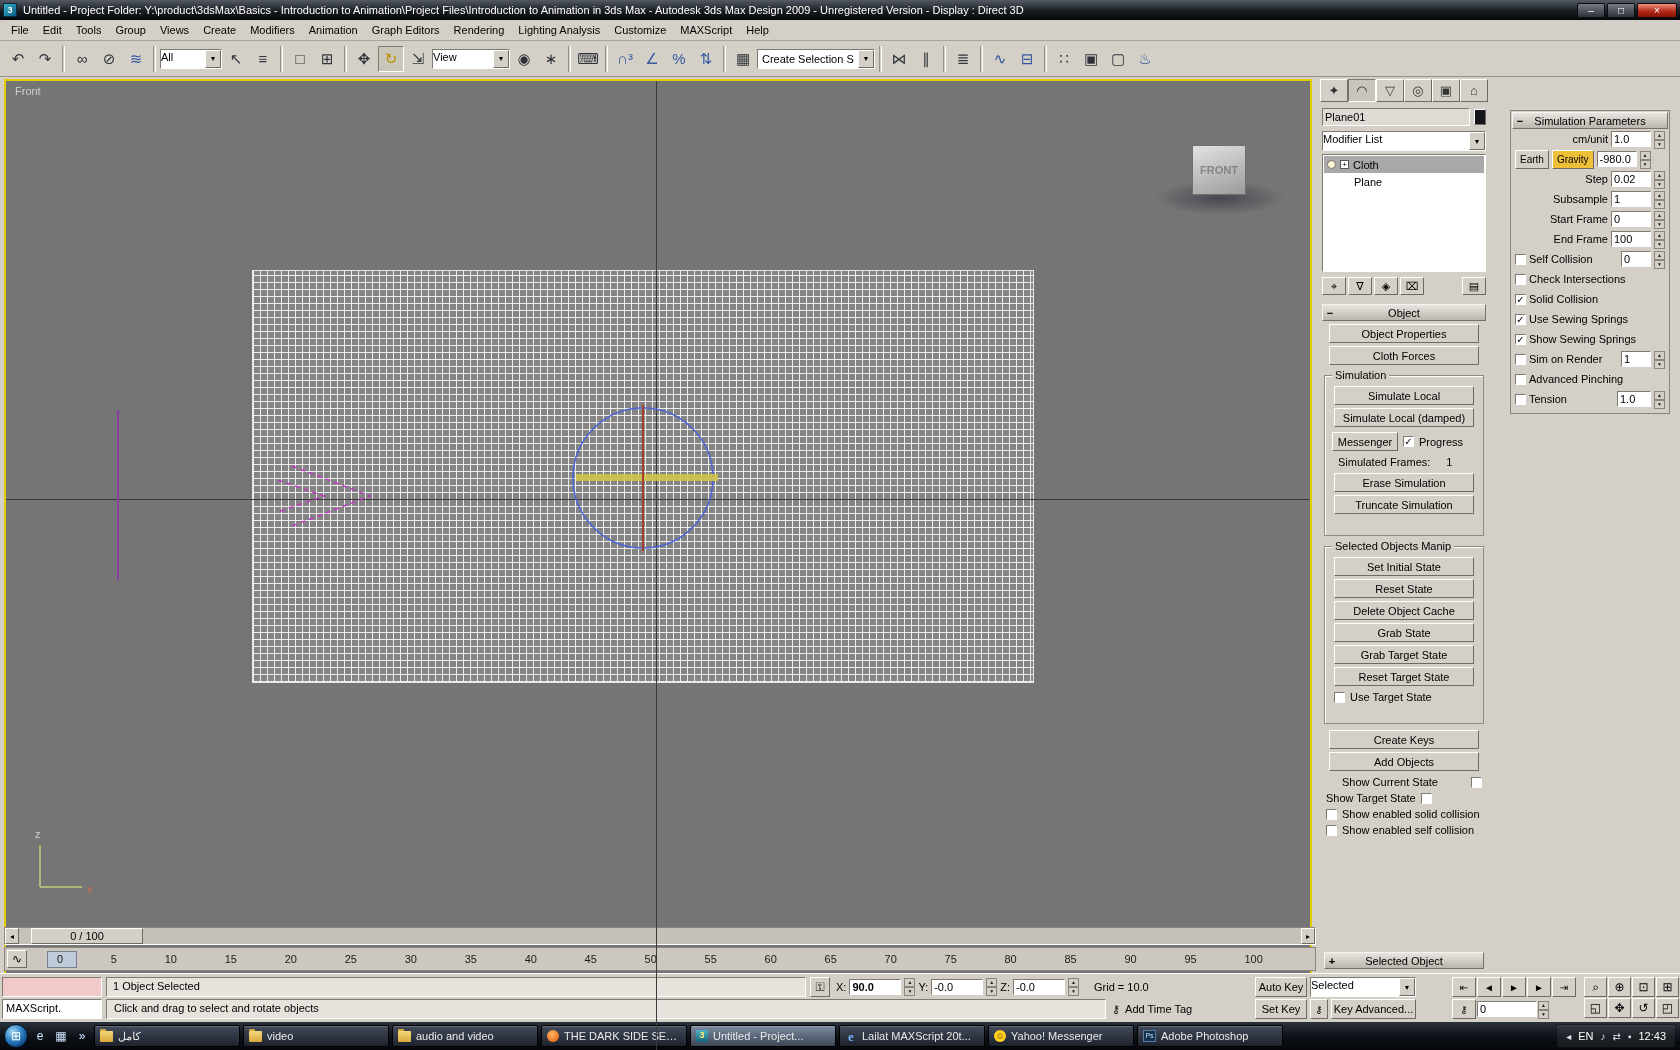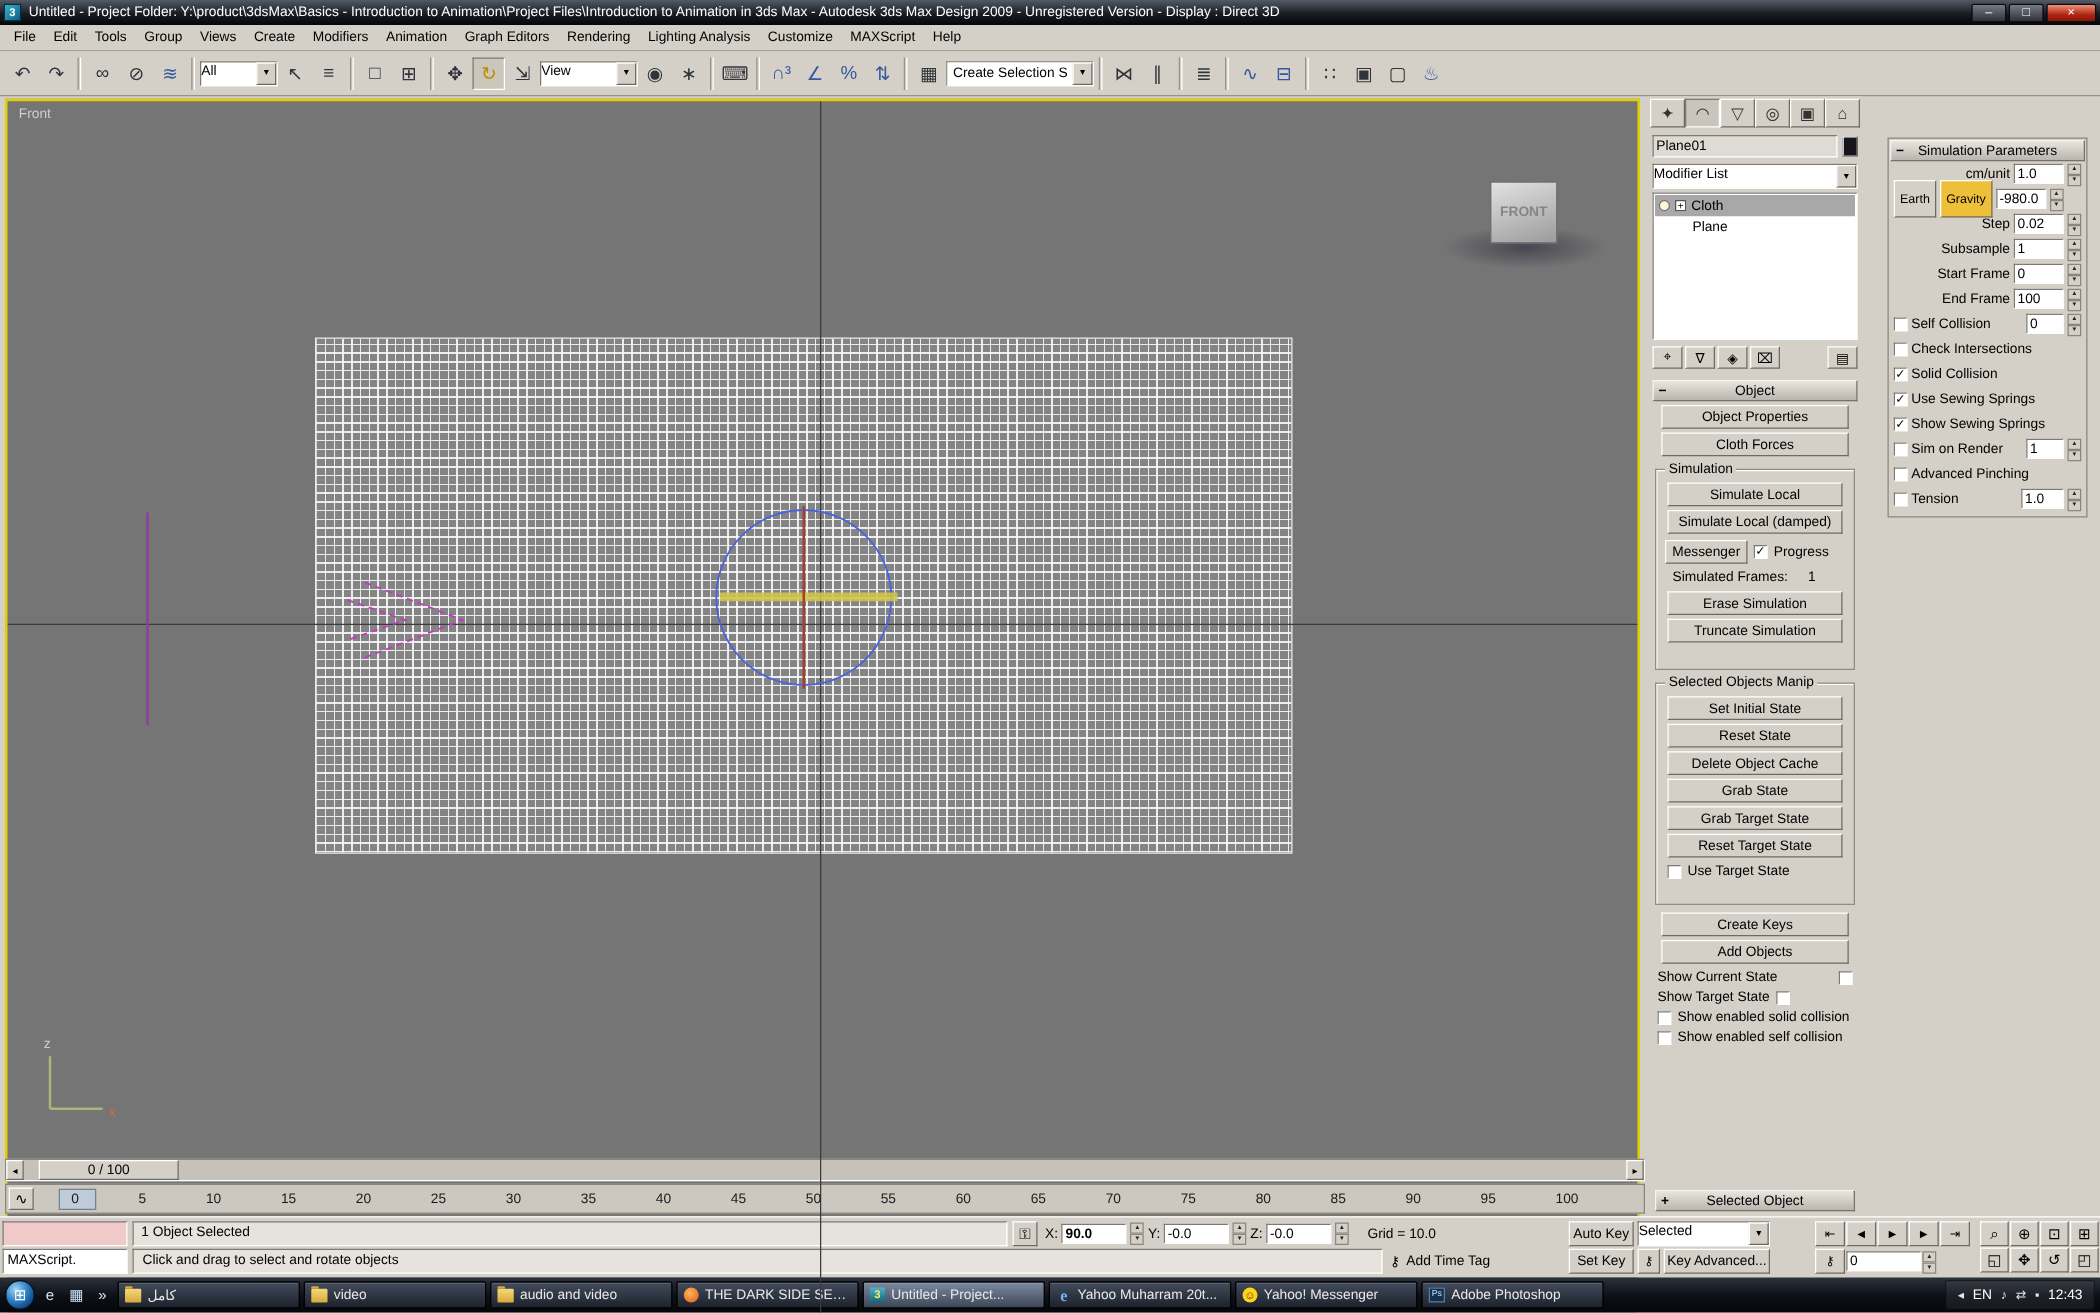--- a/index.html
+++ b/index.html
@@ -163,21 +163,21 @@
 
   
   #simparams { position:absolute; left:1510px; top:110px; width:160px; background:#d4d0c8;
     border:1px solid #8a867e; padding:1px 1px 4px; }
   #sp-header { height:17px; display:flex; align-items:center;
     background:linear-gradient(#e8e5df,#bab6ae); border:1px solid; border-color:#f6f4f0 #76726a #76726a #f6f4f0; }
   .sp-row { display:flex; align-items:center; height:20px; padding:0 3px; gap:3px; }
   .sp-label { flex:1; text-align:right; white-space:nowrap; }
   .sp-label-l { flex:1; text-align:left; white-space:nowrap; }
   .sp-field { width:40px; }
-  .sp-btn { height:30px; padding:0 4px; font-size:10px; }
+  .sp-btn { height:19px; padding:0 4px; font-size:10px; }
   .sp-btn.gravity { background:#eec03a; }
 </style>
 </head>
 <body>
 
 <div id="titlebar">
   <div id="app-icon">3</div>
   <div class="title">Untitled    - Project Folder: Y:\product\3dsMax\Basics - Introduction to Animation\Project Files\Introduction to Animation in 3ds Max      - Autodesk 3ds Max Design 2009  - Unregistered Version      - Display : Direct 3D</div>
   <div style="display:flex;gap:2px;">
     <div class="winbtn">–</div>
@@ -353,21 +353,21 @@
     <div class="btn panel-btn">Reset Target State</div>
     <div class="chk-row">
       <span class="cb"></span>
       <span>Use Target State</span>
     </div>
   </div>
 
   <div class="btn panel-btn">Create Keys</div>
   <div class="btn panel-btn">Add Objects</div>
 
-  <div class="chk-row" style="justify-content:space-between;">
+  <div class="chk-row" style="justify-content:space-between;margin-left:16px;">
     <span>Show Current State</span>
     <span class="cb"></span>
   </div>
   <div class="chk-row" style="justify-content:flex-start;">
     <span>Show Target State</span>
     <span class="cb"></span>
   </div>
   <div class="chk-row">
     <span class="cb"></span>
     <span>Show enabled solid collision</span>
@@ -612,21 +612,21 @@
   <div class="task-btn">
     <span class="ticon16 icon-media"></span>
     <span class="tlabel">THE DARK SIDE  SED...</span>
   </div>
   <div class="task-btn active">
     <span class="ticon16 icon-max">3</span>
     <span class="tlabel">Untitled     - Project...</span>
   </div>
   <div class="task-btn">
     <span class="ticon16 icon-ie">e</span>
-    <span class="tlabel">Yahoo Muharram 20t...</span>
+    <span class="tlabel">Lailat MAXScript 20t...</span>
   </div>
   <div class="task-btn">
     <span class="ticon16 icon-ym">☺</span>
     <span class="tlabel">Yahoo! Messenger</span>
   </div>
   <div class="task-btn">
     <span class="ticon16 icon-ps">Ps</span>
     <span class="tlabel">Adobe Photoshop</span>
   </div>
 

